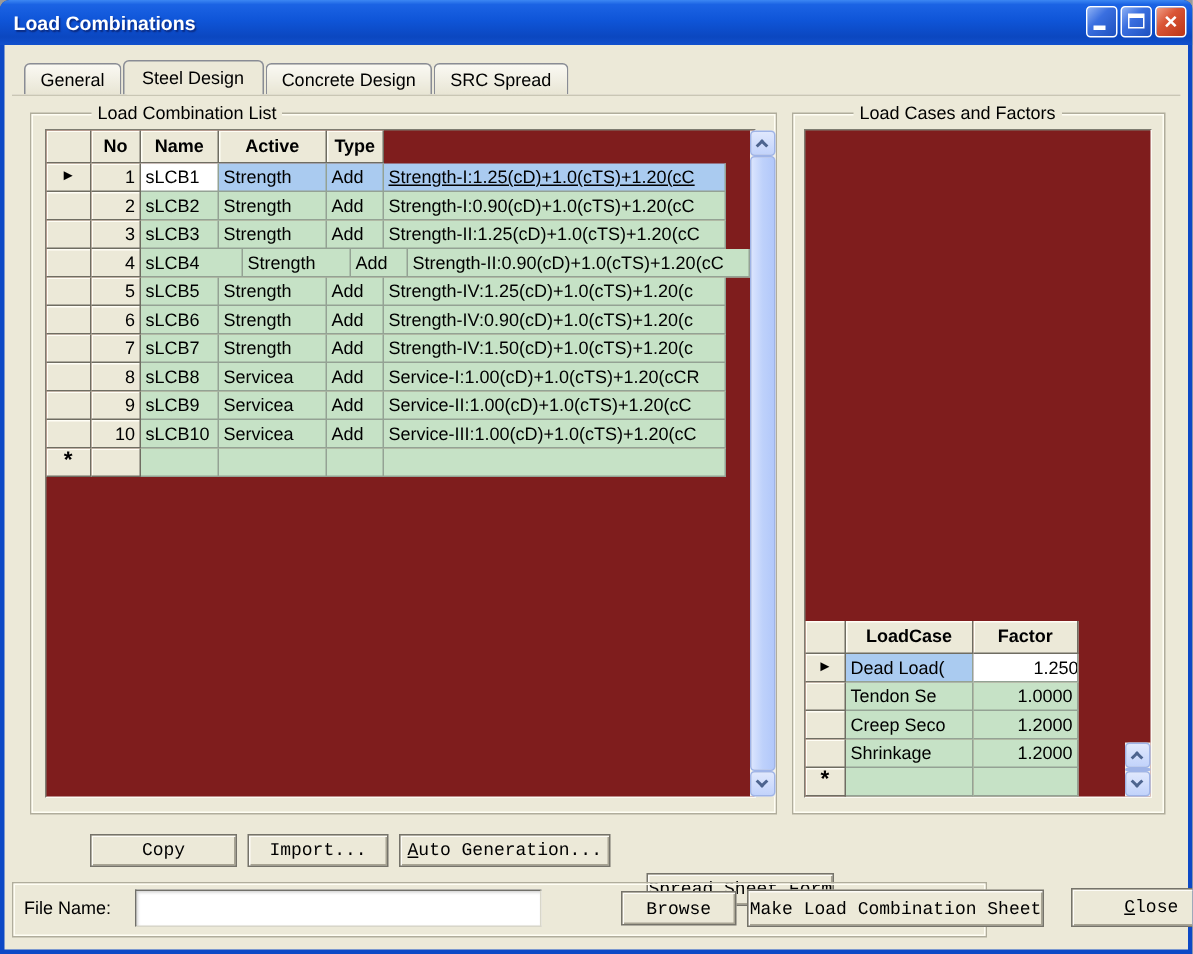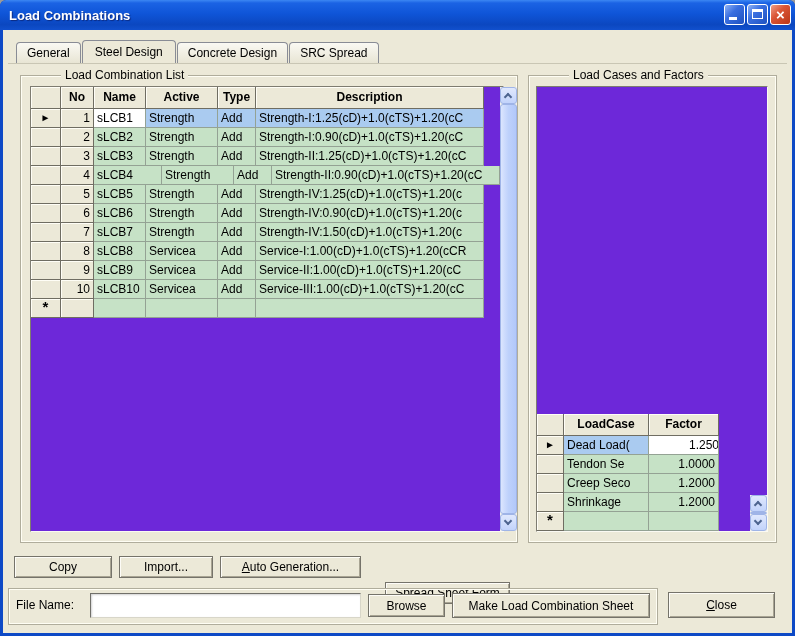--- a/index.html
+++ b/index.html
@@ -27,21 +27,21 @@
     background:linear-gradient(180deg,#faf9f3 0%,#e8e5d4 100%);}
   .tab.active{height:23px;background:#ece9d8;position:relative;z-index:2;padding:0 12px;}
   .tabline{position:absolute;left:5px;right:5px;top:33px;height:1px;background:#fbfaf4;border-top:1px solid #c9c6b4;}
 
   
   .groupbox{position:absolute;border:1px solid #b0ad9c;}
   .groupbox::before{content:"";position:absolute;inset:0;border:1px solid #fffef4;pointer-events:none;}
   .glabel{position:absolute;top:-8px;left:8px;background:#ece9d8;padding:0 4px;font-size:12px;z-index:3;margin-left:32px;}
 
   
-  .grid{position:absolute;background:#6d28d9;border:1px solid;border-color:#7e7c71 #fbfaf3 #fbfaf3 #7e7c71;
+  .grid{position:absolute;background:#7f1d1d;border:1px solid;border-color:#7e7c71 #fbfaf3 #fbfaf3 #7e7c71;
     display:flex;z-index:2;}
   .grid-cells{flex:0 0 auto;}
   .grid-spacer{flex:1 1 auto;}
   .grow{display:flex;height:19px;}
   .ghead{display:flex;height:22px;}
   .cell{height:100%;overflow:hidden;white-space:nowrap;font-size:12px;line-height:16px;padding:1px 3px;}
   .hcell{font-weight:bold;text-align:center;line-height:19px;background:#ece9d8;
     border-right:1px solid #6f6d62;border-bottom:1px solid #6f6d62;box-shadow:inset 1px 1px 0 #fffef6;}
   .fcell{background:#ece9d8;border-right:1px solid #6f6d62;border-bottom:1px solid #6f6d62;
     box-shadow:inset 1px 1px 0 #fffef6;}
@@ -60,21 +60,21 @@
   .sb-thumb{flex:1 1 auto;border:1px solid #9fb4e7;border-radius:3px;
     background:linear-gradient(90deg,#dbe5fe 0%,#bed1fb 50%,#b2c8fa 100%);}
   .chev{position:absolute;width:6px;height:6px;border-left:2px solid #4d648f;border-top:2px solid #4d648f;}
   .chev.up{left:4px;top:6px;transform:rotate(45deg);}
   .chev.down{left:4px;top:3px;transform:rotate(225deg);}
 
   
   .btn{position:absolute;background:#ece9d8;border:1px solid #75736a;
     box-shadow:inset 1px 1px 0 #fdfcf7,inset -1px -1px 0 #a8a493;
     font-size:12px;display:flex;align-items:center;justify-content:center;
-    font-family:Liberation Sans, sans-serif;cursor:default;}
+    font-family:Liberation Mono, monospace;cursor:default;margin-left:46px;}
   .label{position:absolute;font-size:12px;}
   .textbox{position:absolute;background:#fff;border:1px solid;border-color:#71706a #d8d6c9 #d8d6c9 #71706a;
     box-shadow:inset 1px 1px 2px rgba(0,0,0,.18);font-size:12px;padding:0 4px;
     font-family:"Liberation Sans",sans-serif;outline:none;}
   u{text-decoration:underline;}
 </style>
 </head>
 <body>
 
 <div class="window">
@@ -106,32 +106,31 @@
       <span class="glabel">Load Combination List</span>
     </div>
     <div class="grid" style="left:27px;top:56px;width:474px;height:446px;">
       <div class="grid-cells">
         <div class="ghead" id="lc-head">
             <div class="cell hcell" style="width: 30px;"></div>
             <div class="cell hcell" style="width: 33px;">No</div>
             <div class="cell hcell" style="width: 52px;">Name</div>
             <div class="cell hcell" style="width: 72px;">Active</div>
             <div class="cell hcell" style="width: 38px;">Type</div>
-            <div class="cell hcell" style="width: 228px;">Description</div>
           </div>
         <div id="lc-body">
             <div class="grow">
               <div class="cell fcell" style="width: 30px;">
                 <div class="arrow" style="width: auto;">►</div>
               </div>
               <div class="cell fcell numcell" style="width: 33px;">1</div>
               <div class="cell dcell editcell" style="width: 52px;">sLCB1</div>
               <div class="cell dcell selblue" style="width: 72px;">Strength</div>
               <div class="cell dcell selblue" style="width: 38px;">Add</div>
-              <div class="cell dcell selblue" style="width: 228px;">Strength-I:1.25(cD)+1.0(cTS)+1.20(cC</div>
+              <div class="cell dcell selblue" style="width: 228px; text-decoration: underline;">Strength-I:1.25(cD)+1.0(cTS)+1.20(cC</div>
             </div>
             <div class="grow">
               <div class="cell fcell" style="width: 30px;"></div>
               <div class="cell fcell numcell" style="width: 33px;">2</div>
               <div class="cell dcell" style="width: 52px;">sLCB2</div>
               <div class="cell dcell" style="width: 72px;">Strength</div>
               <div class="cell dcell" style="width: 38px;">Add</div>
               <div class="cell dcell" style="width: 228px;">Strength-I:0.90(cD)+1.0(cTS)+1.20(cC</div>
             </div>
             <div class="grow">

